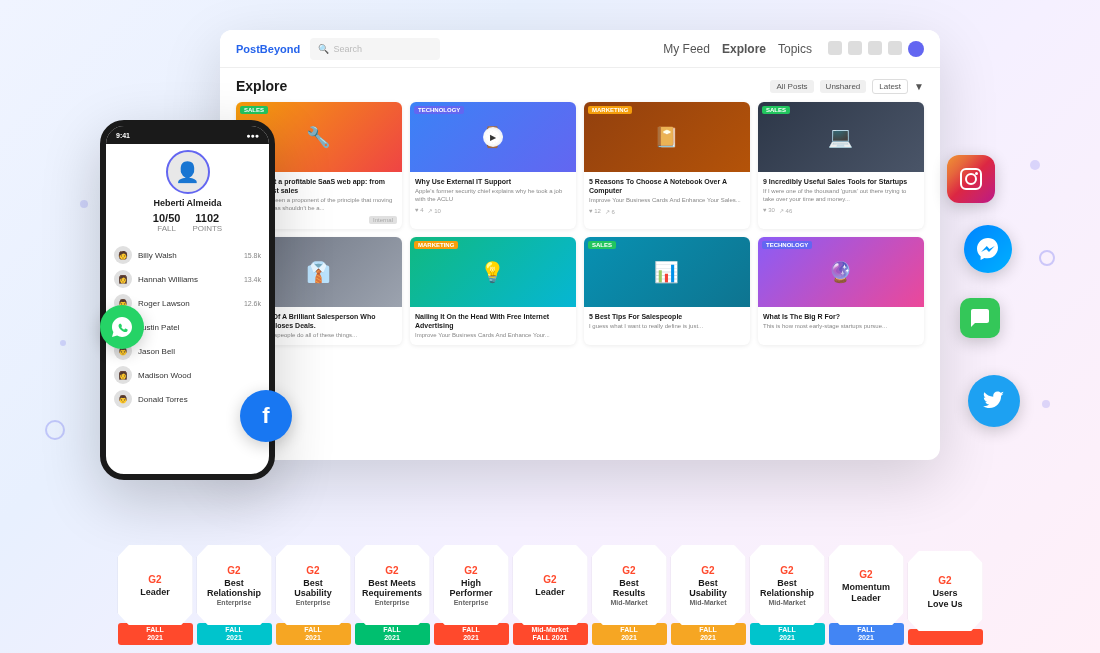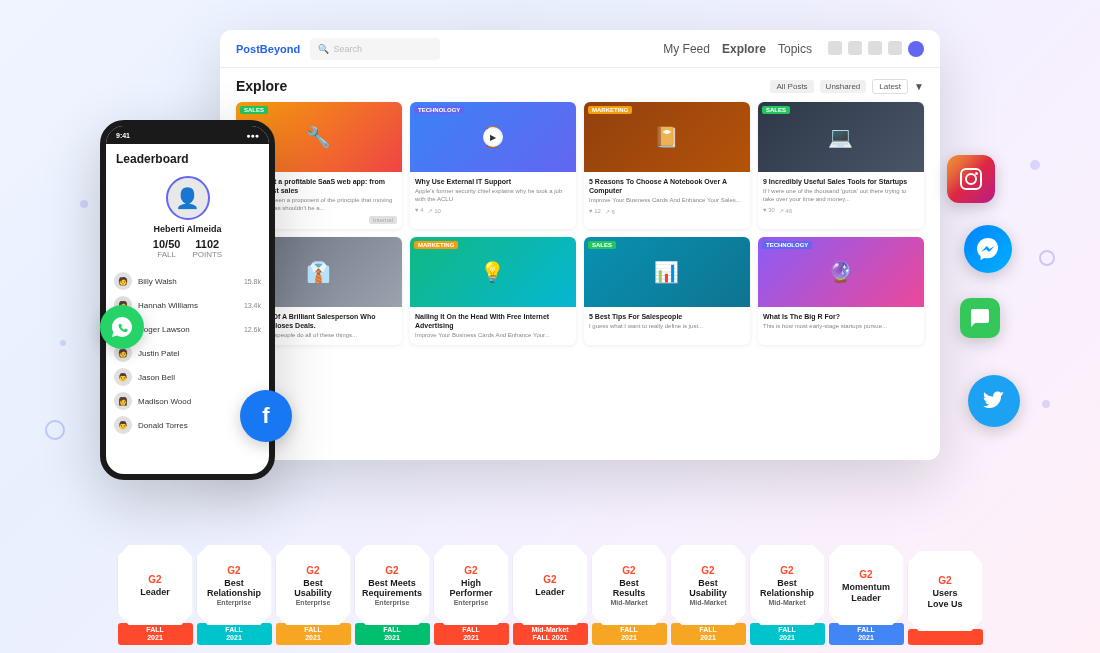--- a/index.html
+++ b/index.html
@@ -735,21 +735,20 @@
       </div>
     </div>
   </div>
 
   <div class="phone-mockup">
     <div class="phone-notch">
       <span class="phone-time">9:41</span>
       <span class="phone-status">●●●</span>
     </div>
     <div class="phone-content">
-      <div class="leaderboard-header">Leaderboard</div>
 
       <div class="leaderboard-user">
         <div class="user-avatar-ring">
           <span style="font-size:20px;">👤</span>
         </div>
         <div class="user-name">Heberti Almeida</div>
         <div class="user-stats">
           <div class="user-stat">
             <span class="user-stat-val">10/50</span>
             <span>FALL</span>

